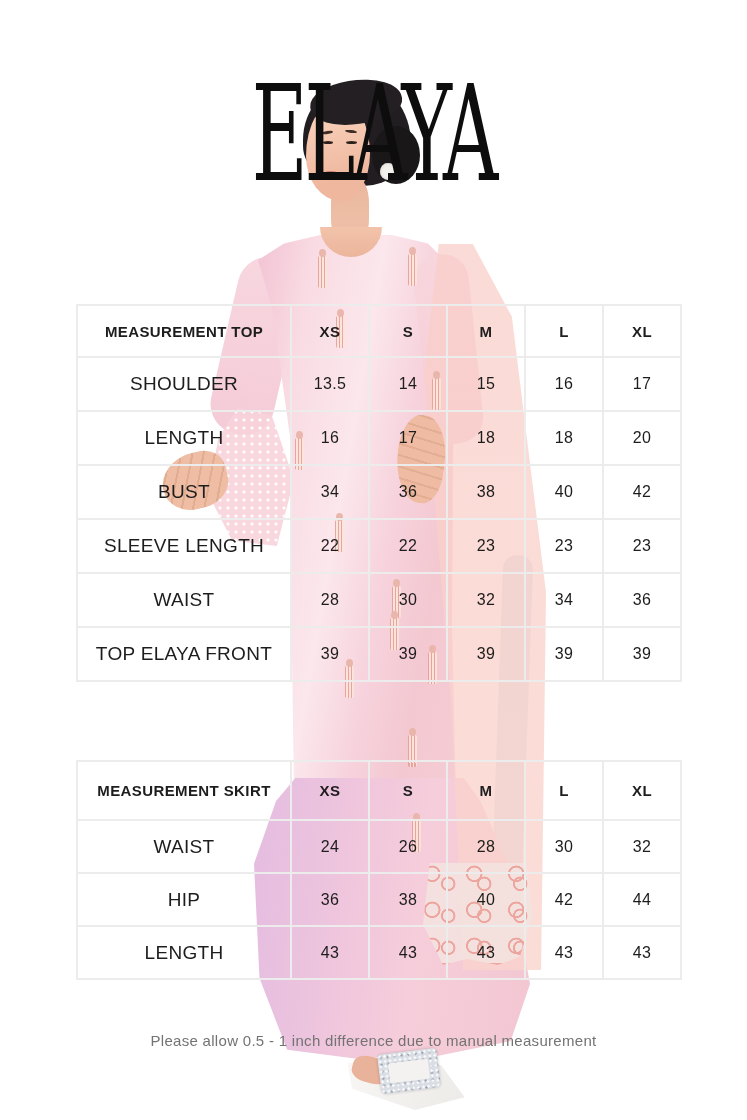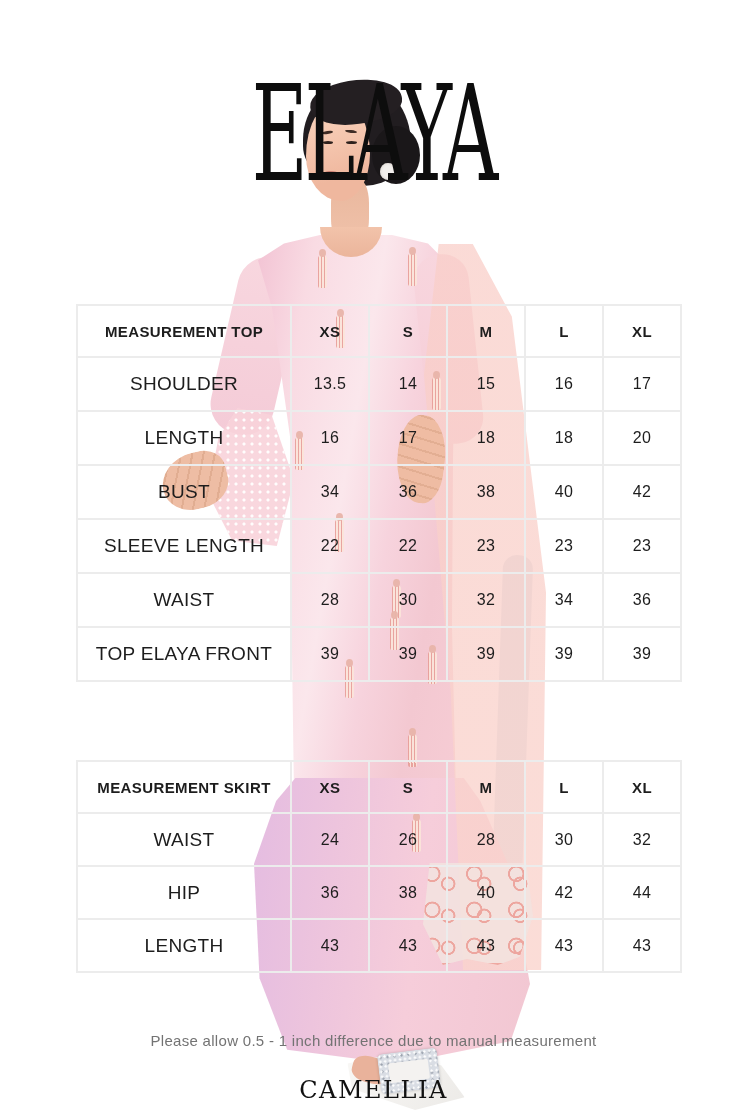--- a/index.html
+++ b/index.html
@@ -89,21 +89,21 @@
   
   .size-table{position:absolute;left:76px;width:604px;border-collapse:collapse;table-layout:fixed;z-index:3;}
   .t-top{top:304px;} .t-skirt{top:760px;}
   .size-table col.label-col{width:214px;} .size-table col.size-col{width:78px;}
   .size-table th,.size-table td{border:2px solid #ececec;text-align:center;vertical-align:middle;
         color:#1d1d1d;padding:0;background:transparent;}
   .size-table th{font-size:15px;font-weight:bold;letter-spacing:.4px;}
   .size-table td{font-size:19px;letter-spacing:.3px;}
   .size-table td:not(:first-child){font-size:16px;}
   .t-top thead tr{height:52px;} .t-top tbody tr{height:54px;}
-  .t-skirt thead tr{height:52px;padding-left:19px;} .t-skirt tbody tr{height:53px;}
+  .t-skirt thead tr{height:59px;padding-left:19px;} .t-skirt tbody tr{height:53px;}
 
   
   .note{position:absolute;top:1032px;left:0;width:100%;text-align:center;z-index:4;
         font-size:15px;letter-spacing:.3px;color:#737373;}
   .brand{position:absolute;top:1076px;left:0;width:100%;text-align:center;z-index:4;
         font-family:"DejaVu Serif",serif;font-size:24px;letter-spacing:1.5px;color:#111111;}
 </style>
 </head>
 <body>
 
@@ -264,14 +264,13 @@
           <td>43</td>
           <td>43</td>
           <td>43</td>
           <td>43</td>
           <td>43</td>
         </tr>
       </tbody>
   </table>
 
   <div class="note">Please allow 0.5 - 1 inch difference due to manual measurement</div>
-  <div class="brand">CAMELLIA</div>
 </div>
 
 </body></html>

